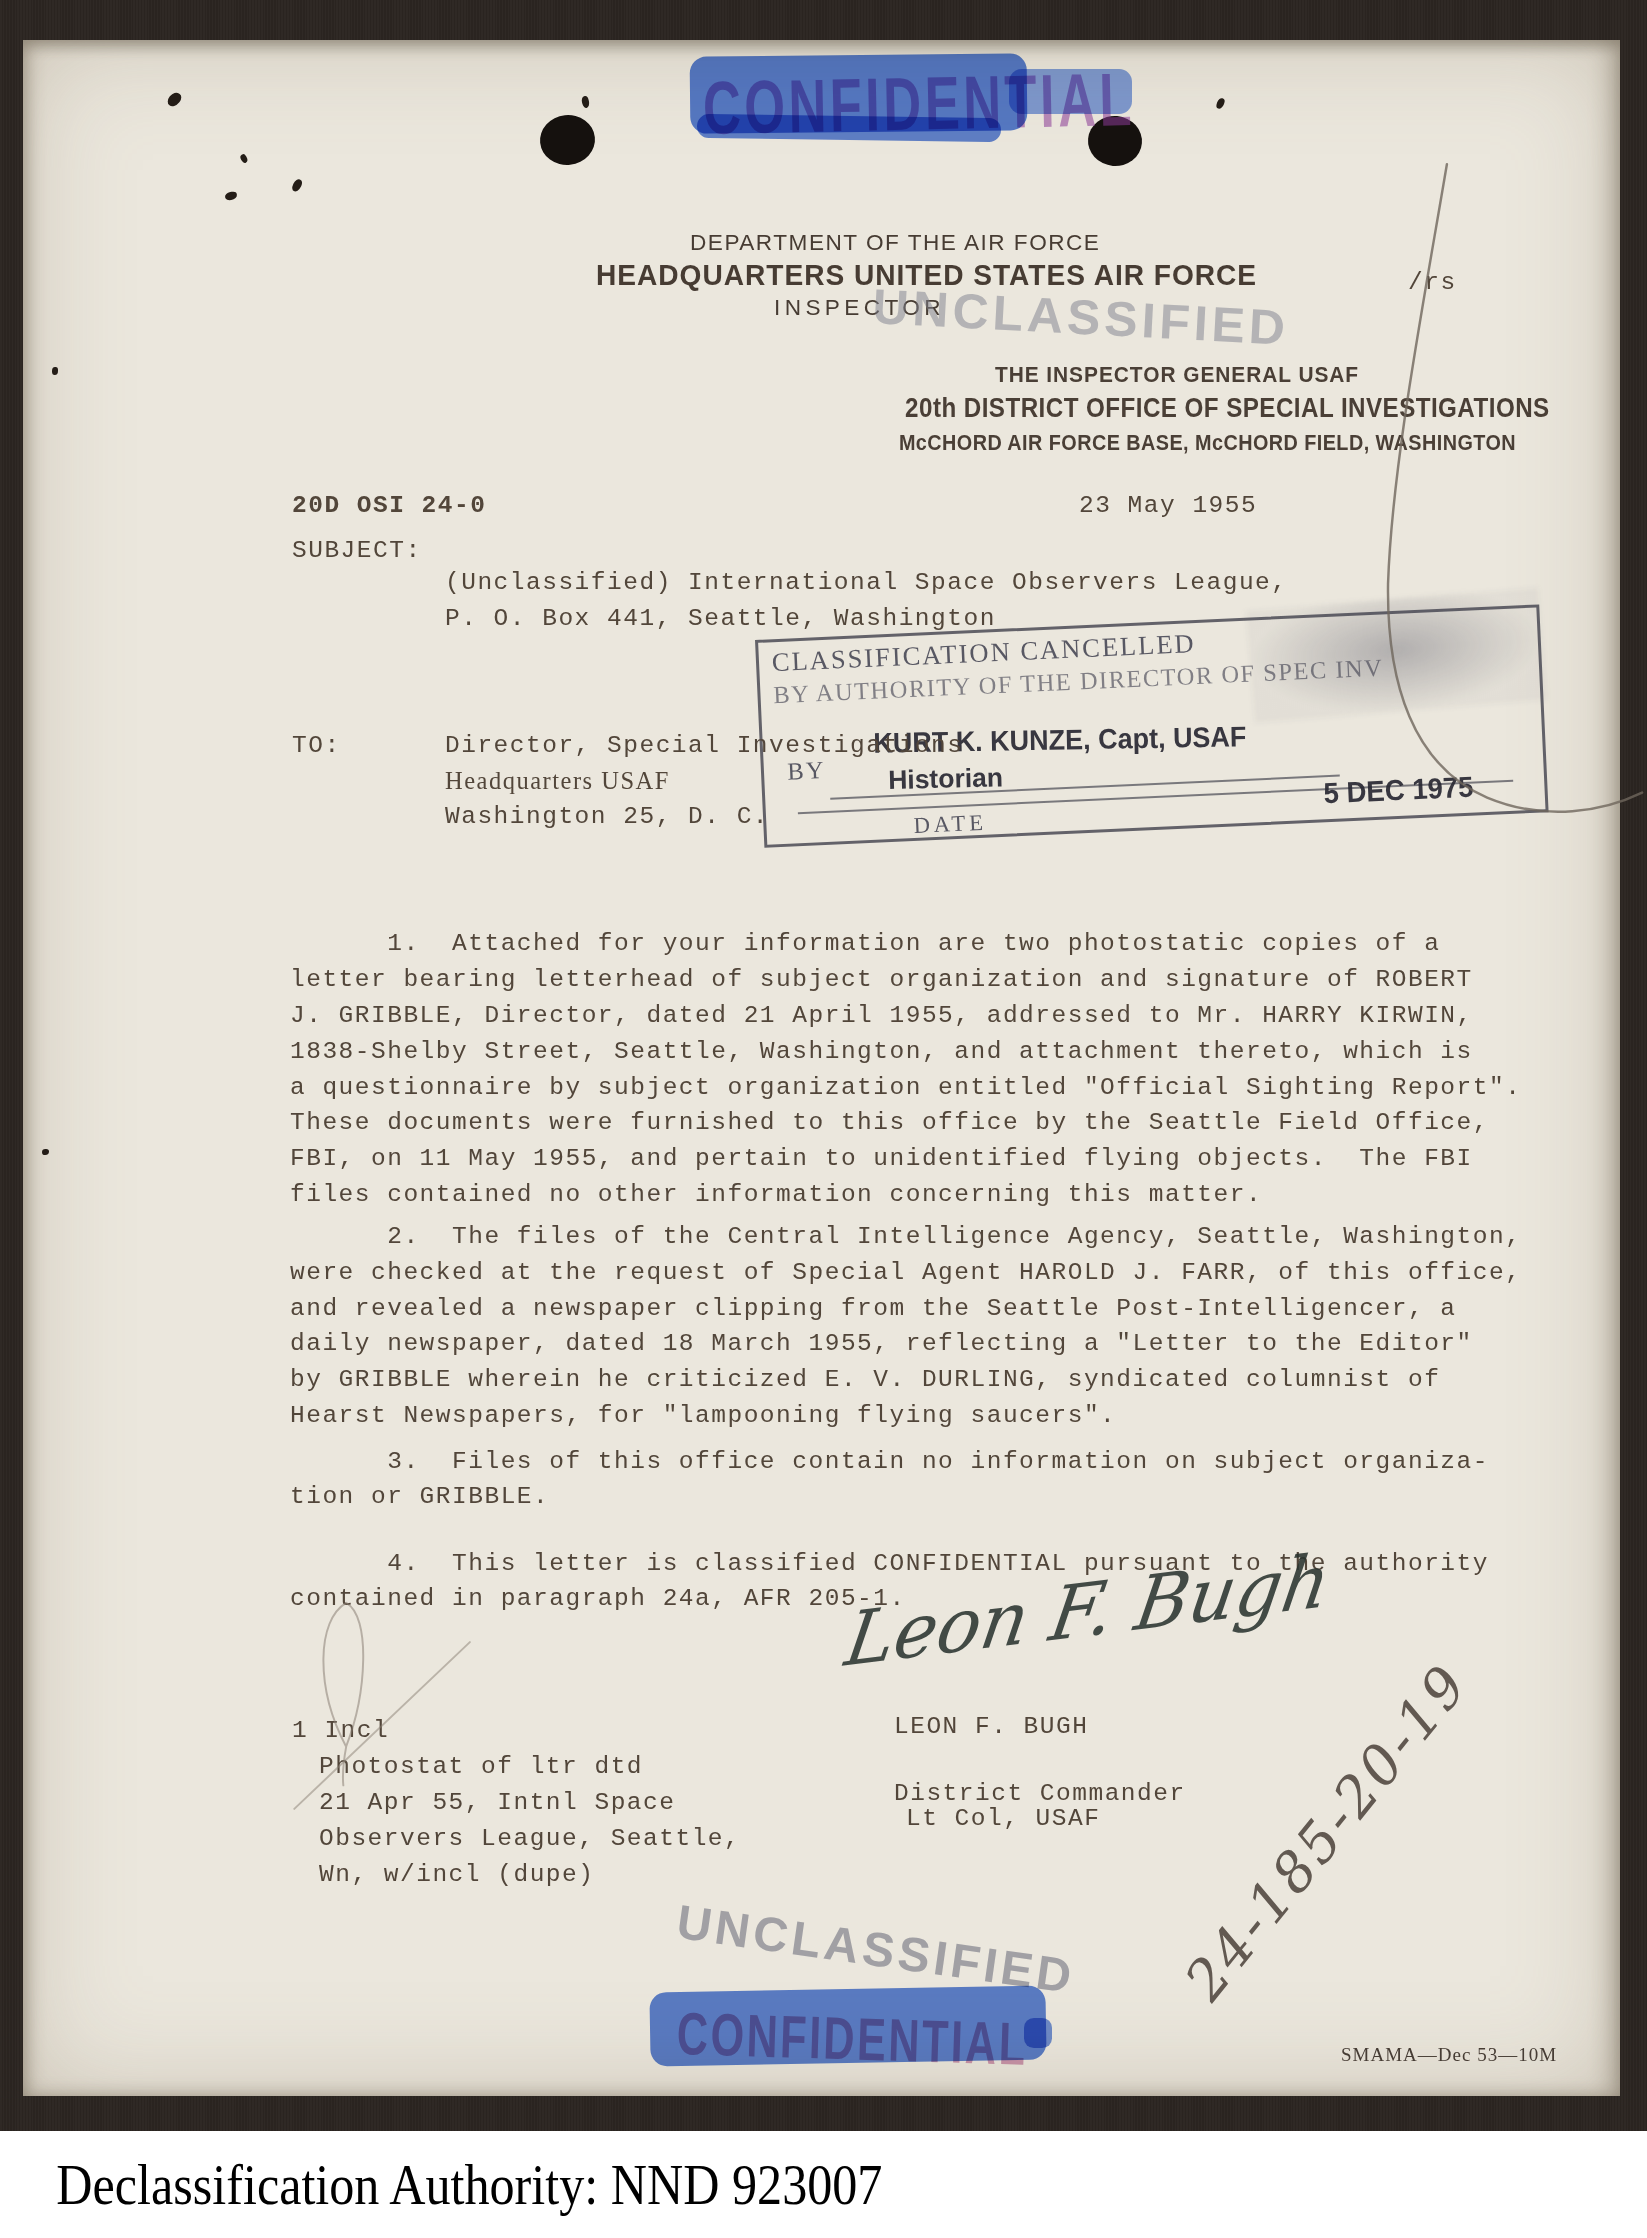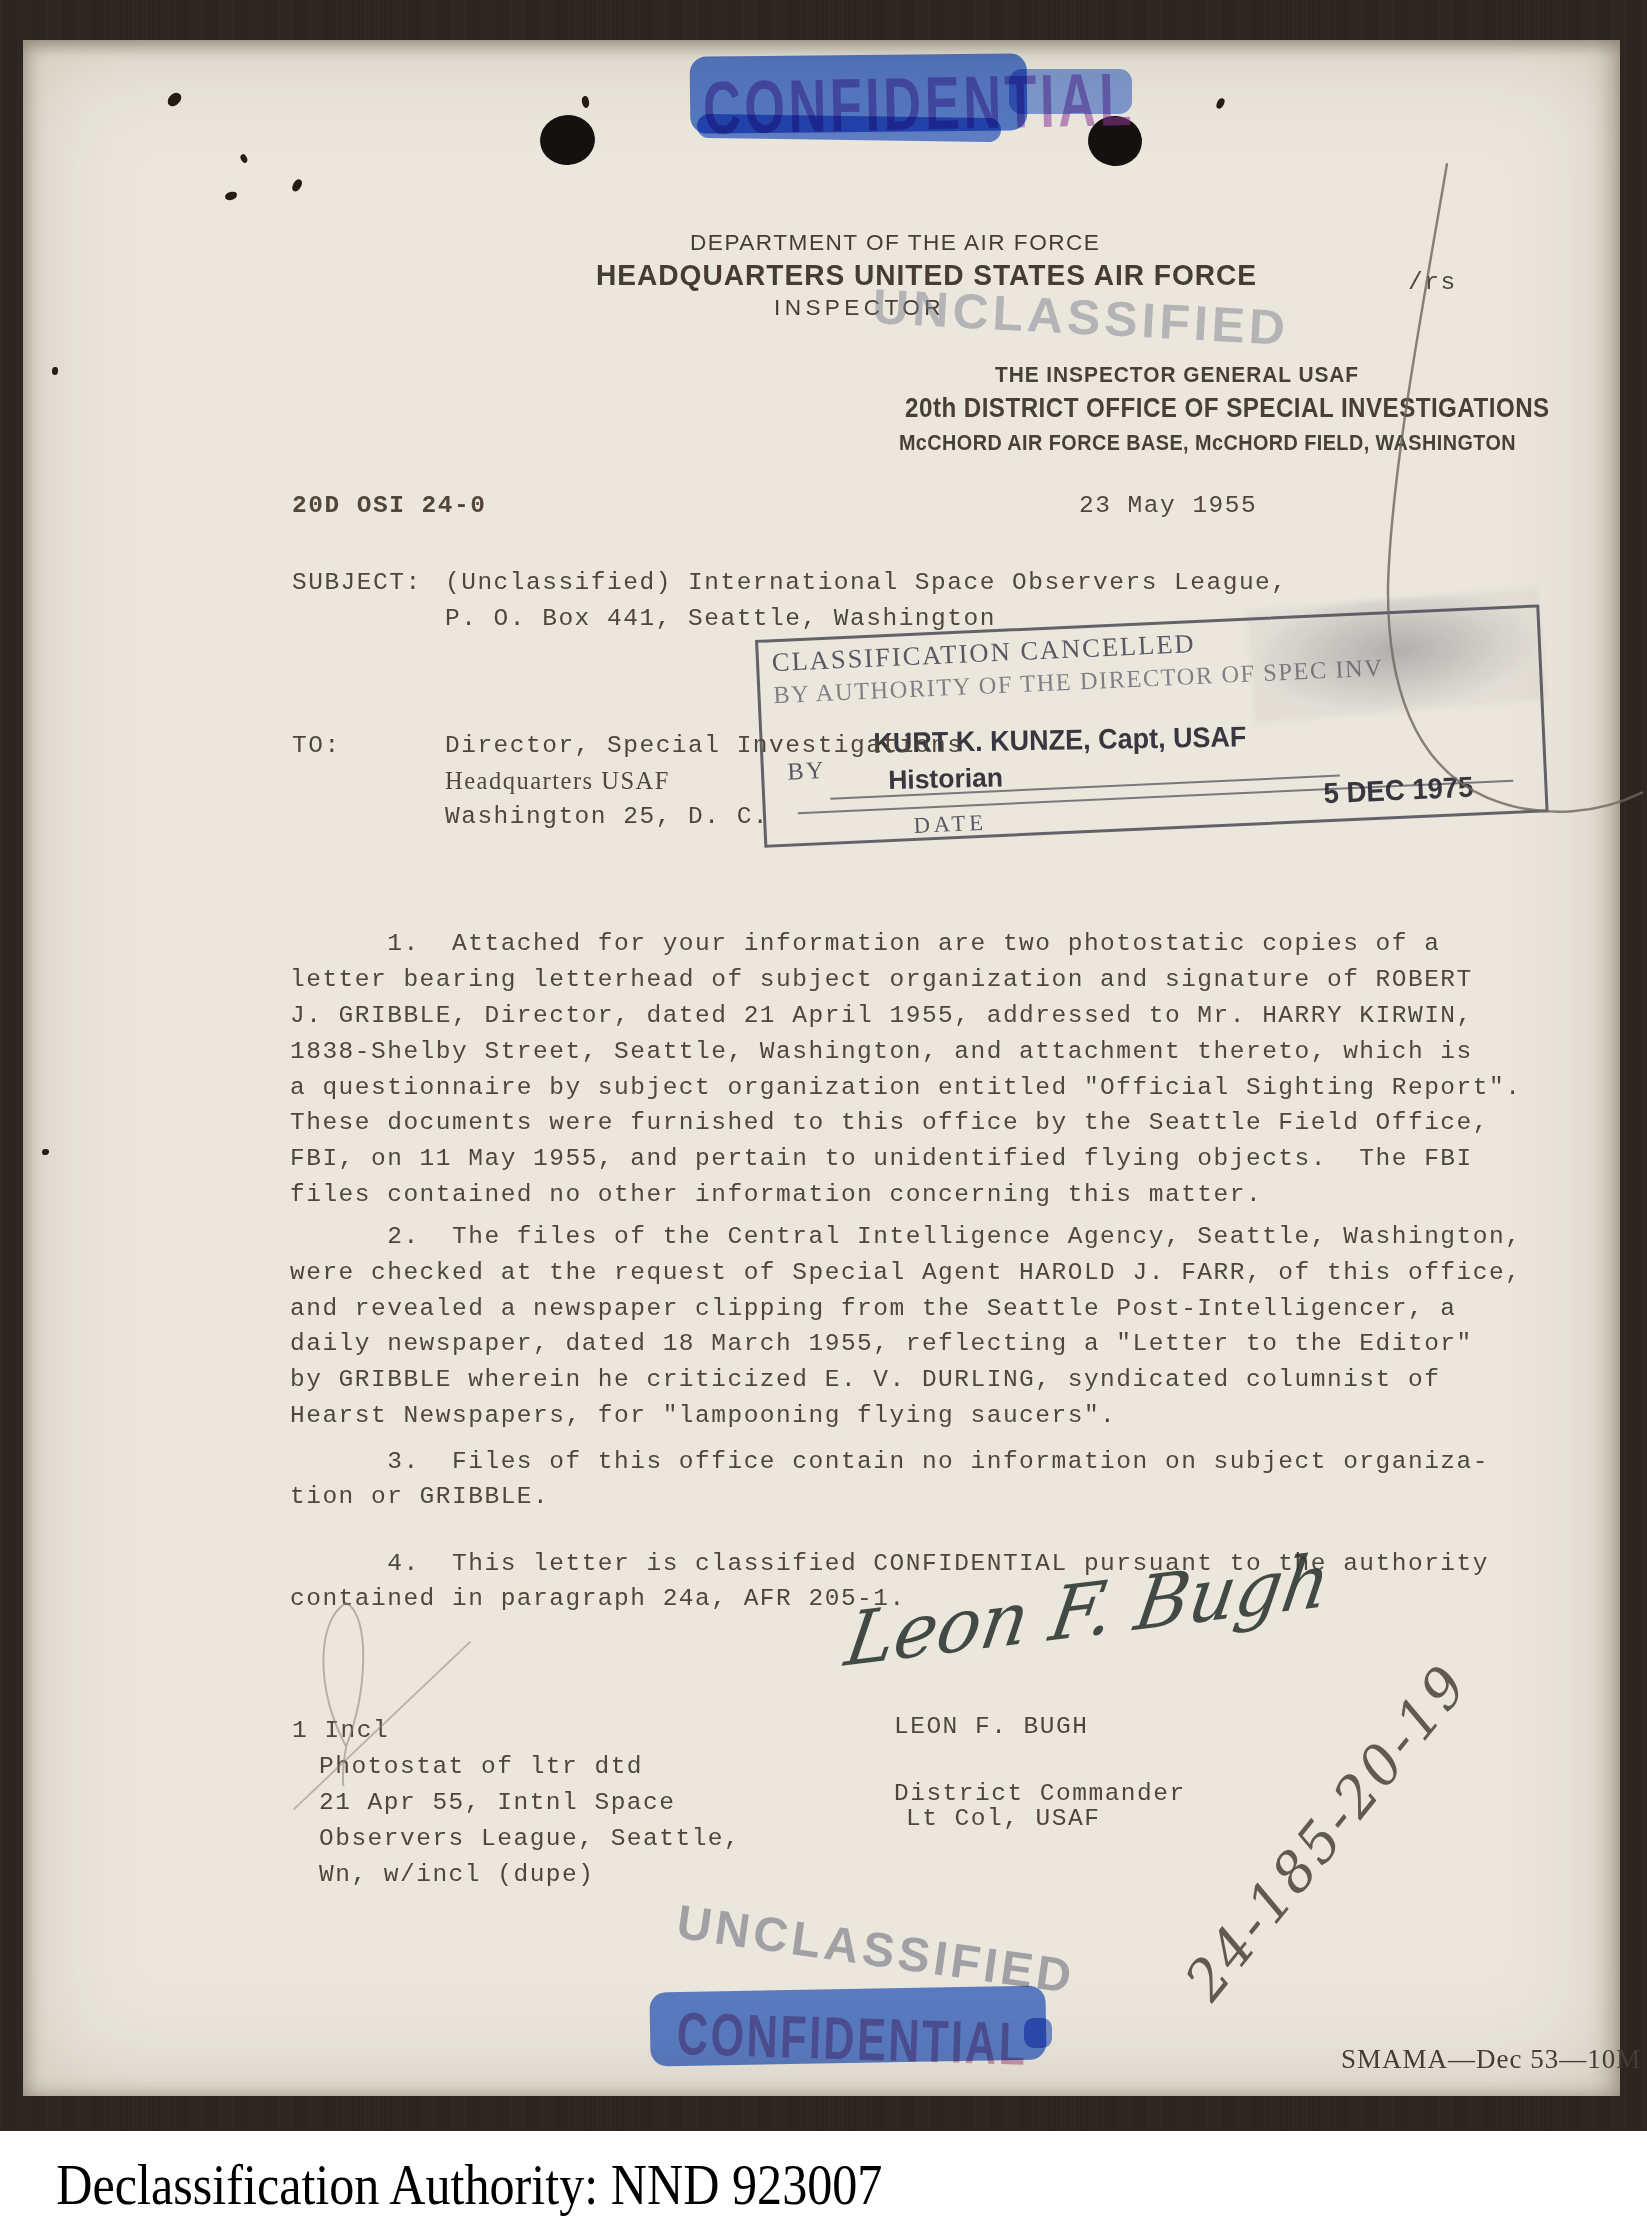--- a/index.html
+++ b/index.html
@@ -88,21 +88,21 @@
 
   <div class="tw" style="left:1408px;top:268px;">/rs</div>
 
   <div class="office office-1" style="top:362px;">THE INSPECTOR GENERAL USAF</div>
   <div class="office office-2" style="top:392px;">20th DISTRICT OFFICE OF SPECIAL INVESTIGATIONS</div>
   <div class="office office-3" style="top:430px;">McCHORD AIR FORCE BASE, McCHORD FIELD, WASHINGTON</div>
 
   <div class="tw" style="left:292px;top:491px;font-weight:bold;">20D OSI 24-0</div>
   <div class="tw" style="left:1079px;top:491px;">23 May 1955</div>
 
-  <div class="tw" style="left:292px;top:568px;text-align:center;">SUBJECT:</div>
+  <div class="tw" style="left:292px;top:536px;text-align:center;">SUBJECT:</div>
   <div class="tw" style="left:445px;top:568px;">(Unclassified) International Space Observers League,</div>
   <div class="tw" style="left:445px;top:604px;">P. O. Box 441, Seattle, Washington</div>
 
   <div id="cstamp">
     <div class="smudge"></div>
     <div class="serifst" style="left:12.8px;top:4.9px;font-size:26.5px;letter-spacing:2px;">CLASSIFICATION CANCELLED</div>
     <div class="serifst" style="left:12.8px;top:39px;font-size:24.5px;letter-spacing:1.5px;opacity:.72;">BY AUTHORITY OF THE DIRECTOR OF SPEC INV</div>
     <div class="serifst" style="left:23.5px;top:116px;font-size:24.5px;letter-spacing:2px;">BY</div>
     <div class="rule" style="left:65px;top:158px;width:510px;"></div>
     <div class="boldst" style="left:111px;top:89px;font-size:28.4px;transform:rotate(1.6deg) scaleX(.95);">KURT K. KUNZE, Capt, USAF</div>
@@ -152,21 +152,21 @@
   <div class="tw" style="left:319px;top:1860px;">Wn, w/incl (dupe)</div>
 
   <div class="hand-num" style="left:1222px;top:1948px;font-size:55px;letter-spacing:3.4px;">24-185-20-19</div>
 
   <div class="stamp-grey" style="left:681px;top:1894px;font-size:48px;color:rgba(112,114,126,.6);transform:rotate(8deg);transform-origin:left top;">UNCLASSIFIED</div>
 
   <div class="conf" style="left:678px;top:1999px;font-size:60px;letter-spacing:3.4px;color:rgba(158,62,110,.5);transform:rotate(1.8deg) scaleX(.72);">CONFIDENTIAL</div>
   <div class="blue" style="left:650px;top:1989px;width:396px;height:74px;border-radius:16.7px;transform:rotate(-1deg);background:rgba(62,108,216,.82);"></div>
   <div class="blue" style="left:1024px;top:2018px;width:27.5px;height:30px;border-radius:9.8px;background:rgba(62,108,216,.7);"></div>
 
-  <div class="serif-print" style="left:1341px;top:2044px;font-size:27px;letter-spacing:1px;">SMAMA—Dec 53—10M</div>
+  <div class="serif-print" style="left:1341px;top:2044px;font-size:19px;letter-spacing:1px;">SMAMA—Dec 53—10M</div>
 
   <svg class="overlay" width="1648" height="2239" viewBox="0 0 3360 4565">
     <path d="M 2950 335 C 2902 620, 2838 950, 2830 1190 C 2827 1395, 2882 1562, 3032 1626 C 3152 1676, 3270 1654, 3348 1616" fill="none" stroke="#6f665c" stroke-width="5" opacity="0.8" stroke-linecap="round"></path>
     <path d="M 705 3560 C 642 3440, 646 3302, 706 3268 C 756 3296, 748 3452, 706 3560 C 700 3592, 698 3620, 700 3640" fill="none" stroke="#8a8074" stroke-width="4" opacity="0.55" stroke-linecap="round"></path>
     <path d="M 958 3348 L 600 3688" fill="none" stroke="#8a8074" stroke-width="4" opacity="0.5" stroke-linecap="round"></path>
   </svg>
 
   <div id="footer-bar">
     <div class="footer-text">Declassification Authority: NND 923007</div>
   </div>

